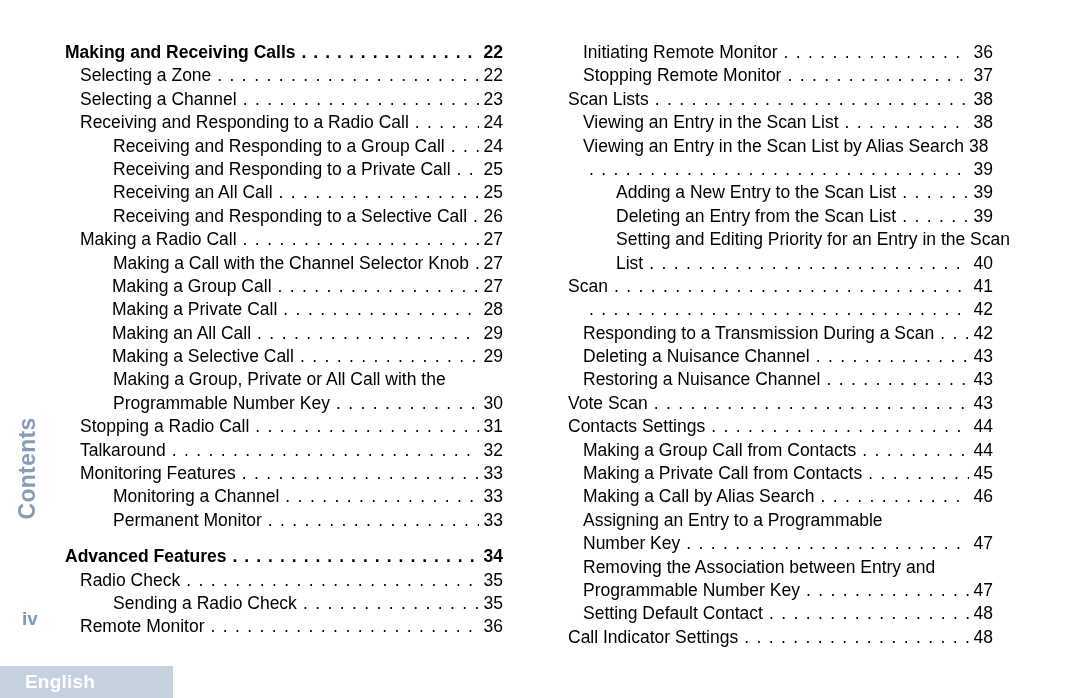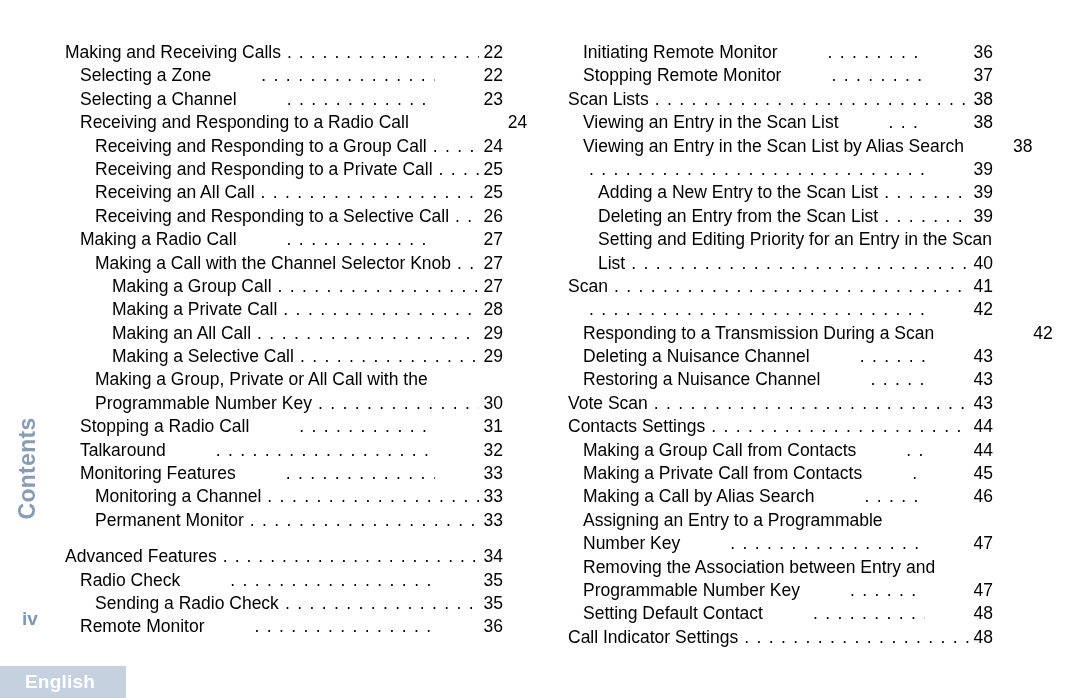--- a/index.html
+++ b/index.html
@@ -43,21 +43,21 @@
     left: 22px;
     top: 608px;
     font-size: 19px;
     font-weight: bold;
     color: #7e97b8;
   }
   #lang-banner {
     position: absolute;
     left: 0;
     top: 666px;
-    width: 126px;
+    width: 173px;
     height: 32px;
     background: #c6d1e0;
   }
   #lang-banner .lang-label {
     position: absolute;
     left: 25px;
     top: 5px;
     font-size: 19px;
     font-weight: bold;
     color: #ffffff;
@@ -99,25 +99,25 @@
   .toc-entry .page {
     flex: 0 0 auto;
     text-align: right;
     padding-left: 3px;
   }
   
   .toc-entry.noleader .leader { visibility: hidden; }
   .toc-entry.tight .page   { padding-left: 5px; }
 
   .lvl0 { margin-left: 0px;  }
-  .lvl1 { margin-left: 15px; gap: 44px; }
-  .lvl2 { margin-left: 30px; }
+  .lvl1 { margin-left: 15px; }
+  .lvl2 { margin-left: 48px; }
   .lvl3 { margin-left: 47px; }
 
-  .bold { font-weight: normal; }
+  .bold { font-weight: bold; }
   .bold .leader { letter-spacing: 7.0px; }
 
   
   .gap-before { margin-top: 13px; }
 </style>
 </head>
 <body>
 
 <div id="side-tab">
   <div id="contents-vertical">Contents</div>

